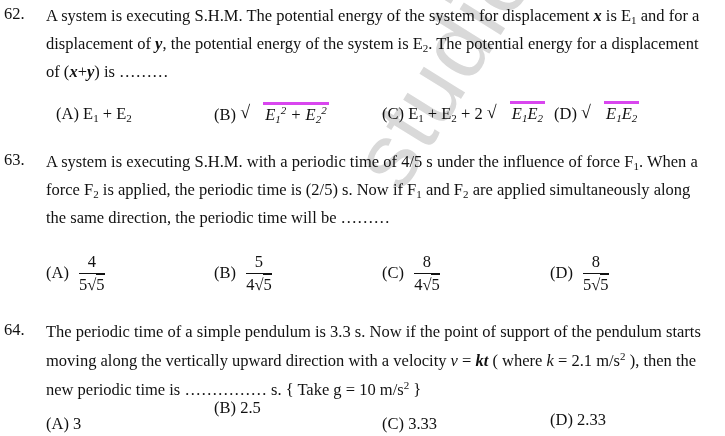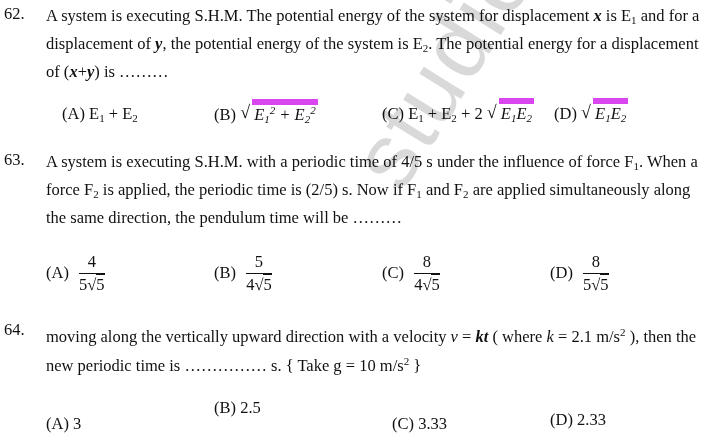--- a/index.html
+++ b/index.html
@@ -11,39 +11,39 @@
   .q { position:absolute; left:0; width:575px; z-index:1; }
   .qnum { position:absolute; left:4px; top:0; }
   .qtext { position:absolute; left:46px; width:674px; line-height:24px; text-align:justify; }
   .opt { position:absolute; white-space:nowrap; }
   sub { font-size:11px; vertical-align:-3px; }
   sup { font-size:11px; vertical-align:6px; }
   i, .it { font-style:italic; }
   b.bi { font-weight:bold; font-style:italic; }
   .sqrt { display:inline-block; position:relative; padding-left:12px; }
   .sqrt::before { content:"√"; position:absolute; left:0; top:-2px; font-size:18px; }
-  .sqrt .rad { border-top:6px solid #d946ef; padding:0 2px; font-style:italic; }
+  .sqrt .rad { border-top:3px solid #d946ef; padding:0 2px; font-style:italic;margin-left:11px; }
   .frac { display:inline-block; vertical-align:middle; text-align:center; margin-left:6px; }
   .frac .num { display:block; border-bottom:1px solid #111; padding:0 2px 1px; line-height:20px; }
   .frac .den { display:block; line-height:22px;text-align:center; }
   .frac .den .r { border-top:1px solid #111; }
 </style>
 </head>
 <body>
 
 <div class="wm">studiestoday.com</div>
 
 <div class="q" style="top:4px;height:125px;">
   <span class="qnum">62.</span>
   <div class="qtext">
     <div>A system is executing S.H.M. The potential energy of the system for displacement <b class="bi">x</b> is E<sub>1</sub> and for a</div>
     <div>displacement of <b class="bi">y</b>, the potential energy of the system is E<sub>2</sub>. The potential energy for a displacement</div>
     <div>of (<b class="bi">x</b>+<b class="bi">y</b>) is ………</div>
   </div>
-  <span class="opt" style="left:62px;top:100px;text-align:center;">
+  <span class="opt" style="left:56px;top:100px;text-align:center;">
     <span>(A)</span> E<sub>1</sub> + E<sub>2</sub>
   </span>
   <span class="opt" style="left:214px;top:100px;">
     <span>(B)</span>
     <span class="sqrt"><span class="rad">E<sub>1</sub><sup>2</sup> + E<sub>2</sub><sup>2</sup></span></span>
   </span>
   <span class="opt" style="left:382px;top:100px;">
     <span>(C)</span> E<sub>1</sub> + E<sub>2</sub> + 2
     <span class="sqrt"><span class="rad">E<sub>1</sub>E<sub>2</sub></span></span>
   </span>
@@ -51,21 +51,21 @@
     <span>(D)</span>
     <span class="sqrt"><span class="rad">E<sub>1</sub>E<sub>2</sub></span></span>
   </span>
 </div>
 
 <div class="q" style="top:150px;height:150px;">
   <span class="qnum">63.</span>
   <div class="qtext">
     <div>A system is executing S.H.M. with a periodic time of 4/5 s under the influence of force F<sub>1</sub>. When a</div>
     <div>force F<sub>2</sub> is applied, the periodic time is (2/5) s. Now if F<sub>1</sub> and F<sub>2</sub> are applied simultaneously along</div>
-    <div>the same direction, the pendulum time will be ………</div>
+    <div>the same direction, the periodic time will be ………</div>
   </div>
   <span class="opt" style="left:46px;top:102px;">
     <span>(A)</span>
     <span class="frac"><span class="num">4</span><span class="den"><span>5</span>√<span class="r">5</span></span></span>
   </span>
   <span class="opt" style="left:214px;top:102px;">
     <span>(B)</span>
     <span class="frac"><span class="num">5</span><span class="den"><span>4</span>√<span class="r">5</span></span></span>
   </span>
   <span class="opt" style="left:382px;top:102px;">
@@ -74,28 +74,29 @@
   </span>
   <span class="opt" style="left:550px;top:102px;">
     <span>(D)</span>
     <span class="frac"><span class="num">8</span><span class="den"><span>5</span>√<span class="r">5</span></span></span>
   </span>
 </div>
 
 <div class="q" style="top:320px;height:116px;">
   <span class="qnum">64.</span>
   <div class="qtext">
+    <div>The periodic time of a simple pendulum is 3.3 s. Now if the point of support of the pendulum starts</div>
     <div>moving along the vertically upward direction with a velocity <i>v</i> = <b class="bi">kt</b> ( where <i>k</i> = 2.1 m/s<sup>2</sup> ), then the</div>
     <div>new periodic time is …………… s. { Take g = 10 m/s<sup>2</sup> }</div>
   </div>
   <span class="opt" style="left:46px;top:94px;">
     <span>(A)</span> <span>3</span>
   </span>
   <span class="opt" style="left:214px;top:78px;">
     <span>(B)</span> <span>2.5</span>
   </span>
-  <span class="opt" style="left:392px;top:94px;">
+  <span class="opt" style="left:382px;top:94px;">
     <span>(C)</span> <span>3.33</span>
   </span>
   <span class="opt" style="left:550px;top:90px;">
     <span>(D)</span> <span>2.33</span>
   </span>
 </div>
 
 </body></html>

